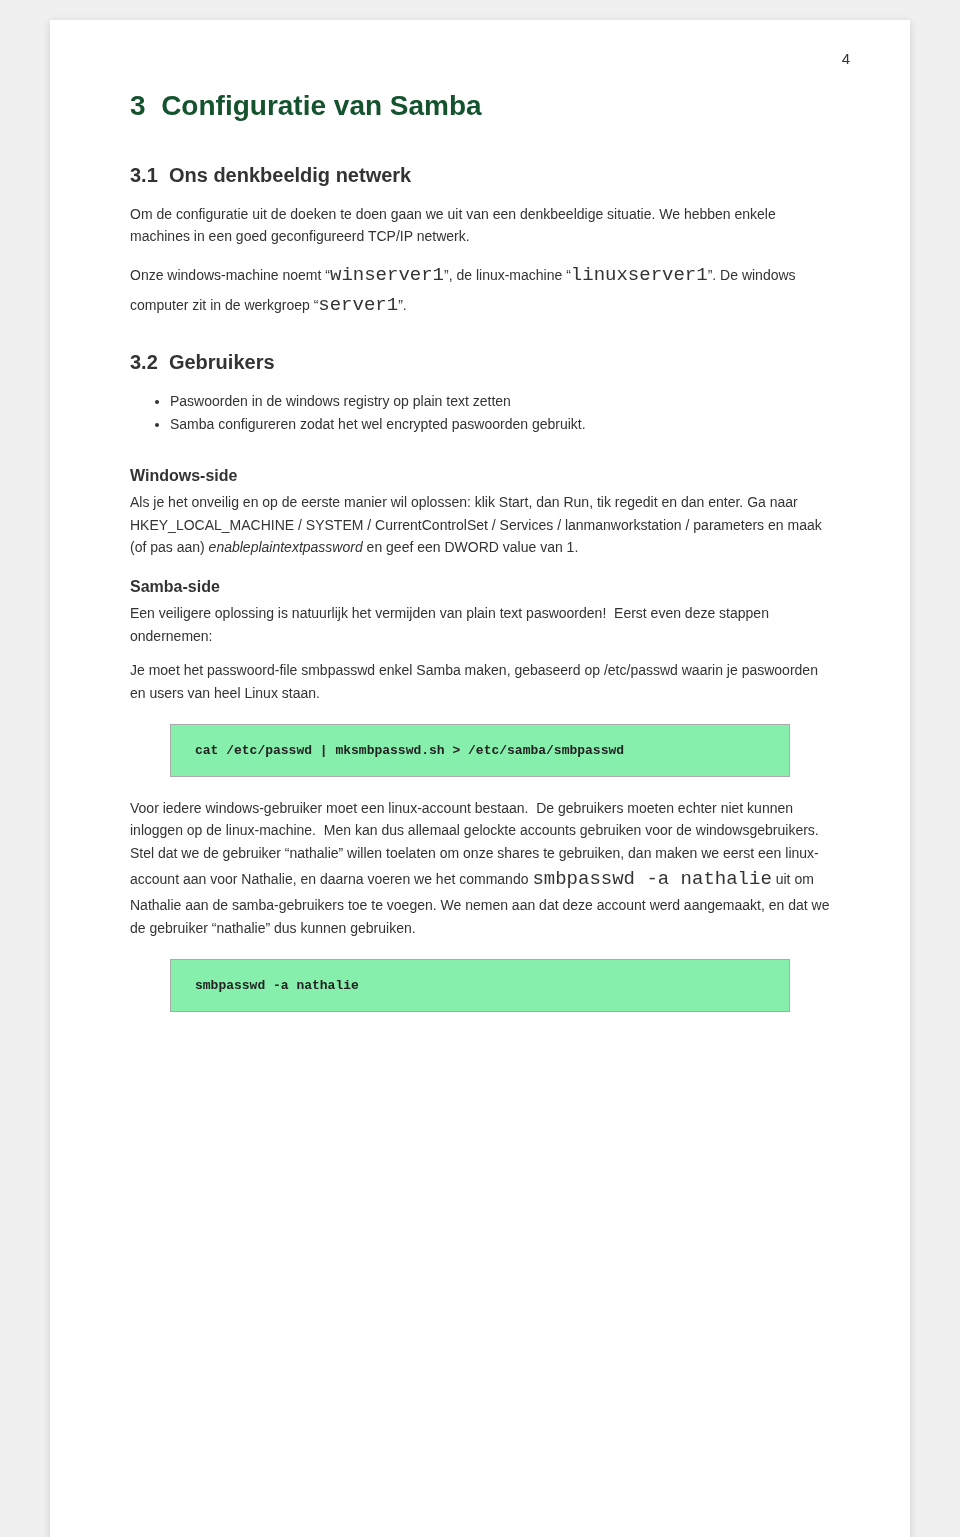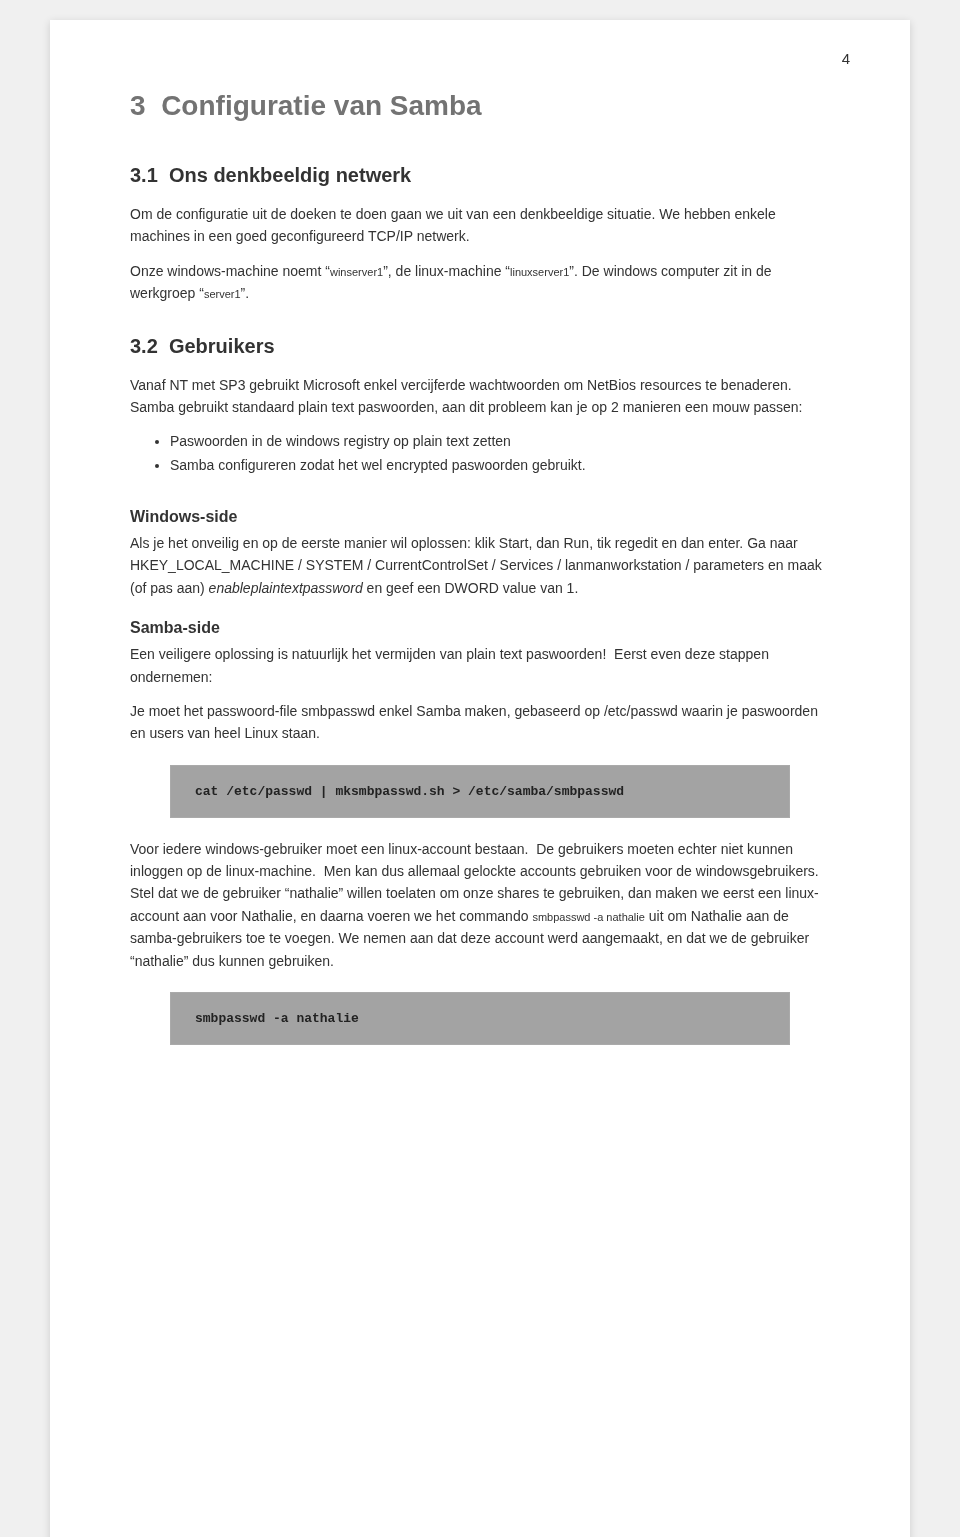--- a/index.html
+++ b/index.html
@@ -30,21 +30,21 @@
       top: 30px;
       right: 60px;
       font-size: 15px;
       color: #333;
       font-family: Arial, sans-serif;
     }
 
     h1.chapter-title {
       font-size: 28px;
       font-weight: bold;
-      color: #737373;
+      color: #14532d;
       margin-bottom: 42px;
       margin-top: 10px;
       font-family: Arial, sans-serif;
     }
 
     h2.section-title {
       font-size: 20px;
       font-weight: bold;
       color: #333;
       margin-bottom: 16px;
@@ -54,22 +54,22 @@
 
     p {
       font-size: 14px;
       line-height: 1.6;
       color: #333;
       margin-bottom: 12px;
       font-family: Arial, sans-serif;
     }
 
     code, .mono {
-      font-family: Liberation Sans, sans-serif;
-      font-size: 11px;
+      font-family: Liberation Mono, monospace;
+      font-size: 19px;
       background: none;
     }
 
     .subsection-label {
       font-weight: bold;
       font-size: 16px;
       margin-top: 20px;
       margin-bottom: 6px;
       display: block;
       font-family: Arial, sans-serif;
@@ -84,21 +84,21 @@
     ul li {
       font-size: 14px;
       line-height: 1.7;
       color: #333;
       font-family: Arial, sans-serif;
       list-style-type: disc;
     }
 
     .code-block {
       border: 1.5px solid #aaa;
-      background: #a3a3a3;
+      background: #86efac;
       padding: 18px 24px;
       margin: 20px 40px 20px 40px;
       font-family: 'Courier New', Courier, monospace;
       font-size: 13px;
       color: #222;
       font-weight: bold;
     }
   </style>
 </head>
 <body>
@@ -120,21 +120,20 @@
   </p>
 
   <p>
     Onze windows-machine noemt “<code class="mono">winserver1</code>”, de linux-machine “<code class="mono">linuxserver1</code>”. De windows computer zit in de werkgroep “<code class="mono">server1</code>”.
   </p>
 
   <h2 class="section-title">
     <span>3.2</span>&nbsp;&nbsp;<span>Gebruikers</span>
   </h2>
 
-  <p>Vanaf NT met SP3 gebruikt Microsoft enkel vercijferde wachtwoorden om NetBios resources te benaderen. Samba gebruikt standaard plain text paswoorden, aan dit probleem kan je op 2 manieren een mouw passen:</p>
 
   <ul>
     <li>Paswoorden in de windows registry op plain text zetten</li>
     <li>Samba configureren zodat het wel encrypted paswoorden gebruikt.</li>
   </ul>
 
   <span class="subsection-label">Windows-side</span>
 
   <p>
     Als je het onveilig en op de eerste manier wil oplossen: klik Start, dan Run, tik regedit en dan enter. Ga naar HKEY_LOCAL_MACHINE / SYSTEM / CurrentControlSet / Services / lanmanworkstation / parameters en maak (of pas aan) <em>enableplaintextpassword</em> en geef een DWORD value van 1.

